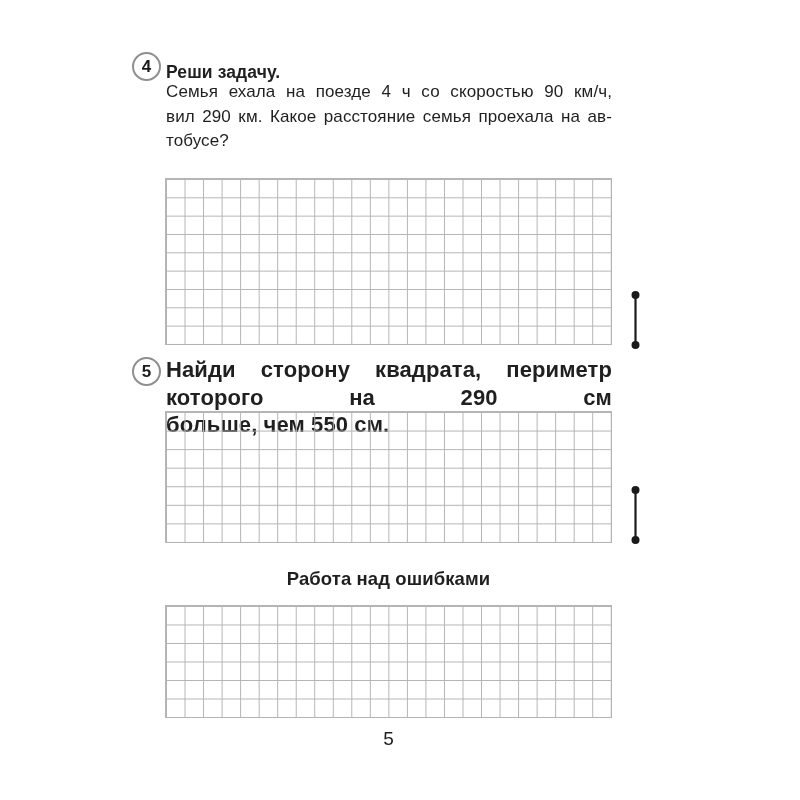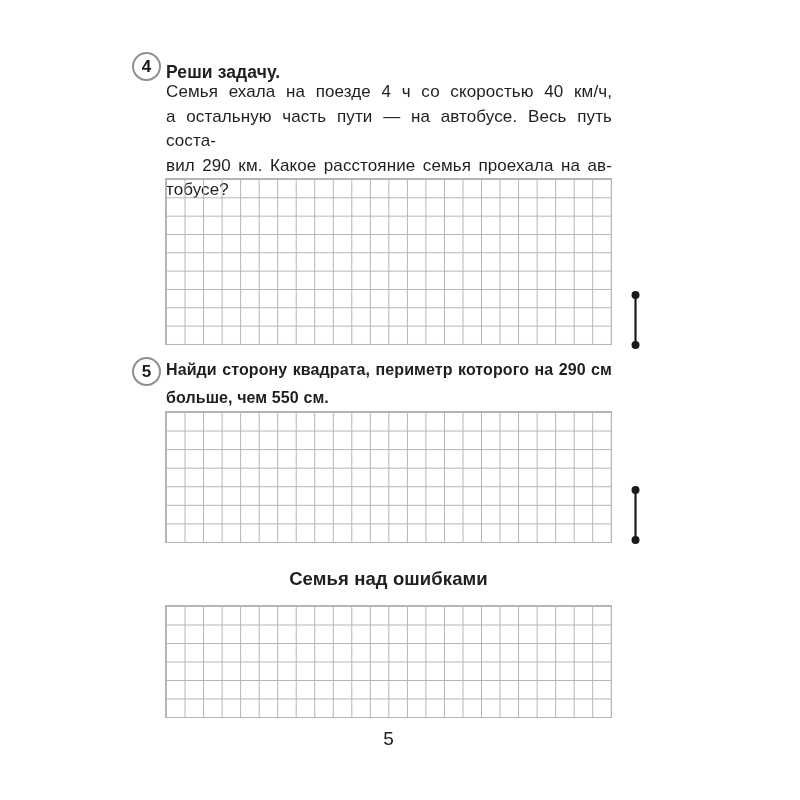--- a/index.html
+++ b/index.html
@@ -48,21 +48,21 @@
     letter-spacing: 0.1px;
   }
   .jl { text-align: justify; text-align-last: justify; }
   .ll { text-align: left; }
   .task5-title {
     position: absolute;
     left: 166px;
     top: 356px;
     width: 446px;
     font-weight: bold;
-    font-size: 16px;
+    font-size: 22px;
     line-height: 27.5px;
     letter-spacing: 0.1px;
   }
   .grid {
     position: absolute;
     left: 165px;
     width: 447px;
     box-sizing: border-box;
     border: 1px solid #b4b4b4;
     background-image:
@@ -97,22 +97,21 @@
 </head>
 <body>
 
 <div class="page">
 
   <div class="badge badge-4">
     <span>4</span>
   </div>
   <div class="task-title">Реши задачу.</div>
   <div class="para">
-    <div class="jl">Семья ехала на поезде 4 ч со скоростью 40 км/ч,</div>
-    <div class="jl">а остальную часть пути — на автобусе. Весь путь соста-</div>
+    <div class="jl">Семья ехала на поезде 4 ч со скоростью 90 км/ч,</div>
     <div class="jl">вил 290 км. Какое расстояние семья проехала на ав-</div>
     <div class="ll">тобусе?</div>
   </div>
   <div class="grid grid-1"></div>
   <svg class="marker marker-1" width="13" height="64" viewBox="0 0 13 64">
     <line x1="6.5" y1="7" x2="6.5" y2="57" stroke="#1a1a1a" stroke-width="2.2"></line>
     <circle cx="6.5" cy="7" r="4" fill="#1a1a1a"></circle>
     <circle cx="6.5" cy="57" r="4" fill="#1a1a1a"></circle>
   </svg>
 
@@ -123,18 +122,18 @@
     <div class="jl">Найди сторону квадрата, периметр которого на 290 см</div>
     <div class="ll">больше, чем 550 см.</div>
   </div>
   <div class="grid grid-2"></div>
   <svg class="marker marker-2" width="13" height="64" viewBox="0 0 13 64">
     <line x1="6.5" y1="7" x2="6.5" y2="57" stroke="#1a1a1a" stroke-width="2.2"></line>
     <circle cx="6.5" cy="7" r="4" fill="#1a1a1a"></circle>
     <circle cx="6.5" cy="57" r="4" fill="#1a1a1a"></circle>
   </svg>
 
-  <div class="section-heading">Семья над ошибками</div>
+  <div class="section-heading">Работа над ошибками</div>
   <div class="grid grid-3"></div>
 
   <div class="page-number">5</div>
 
 </div>
 
 </body></html>

